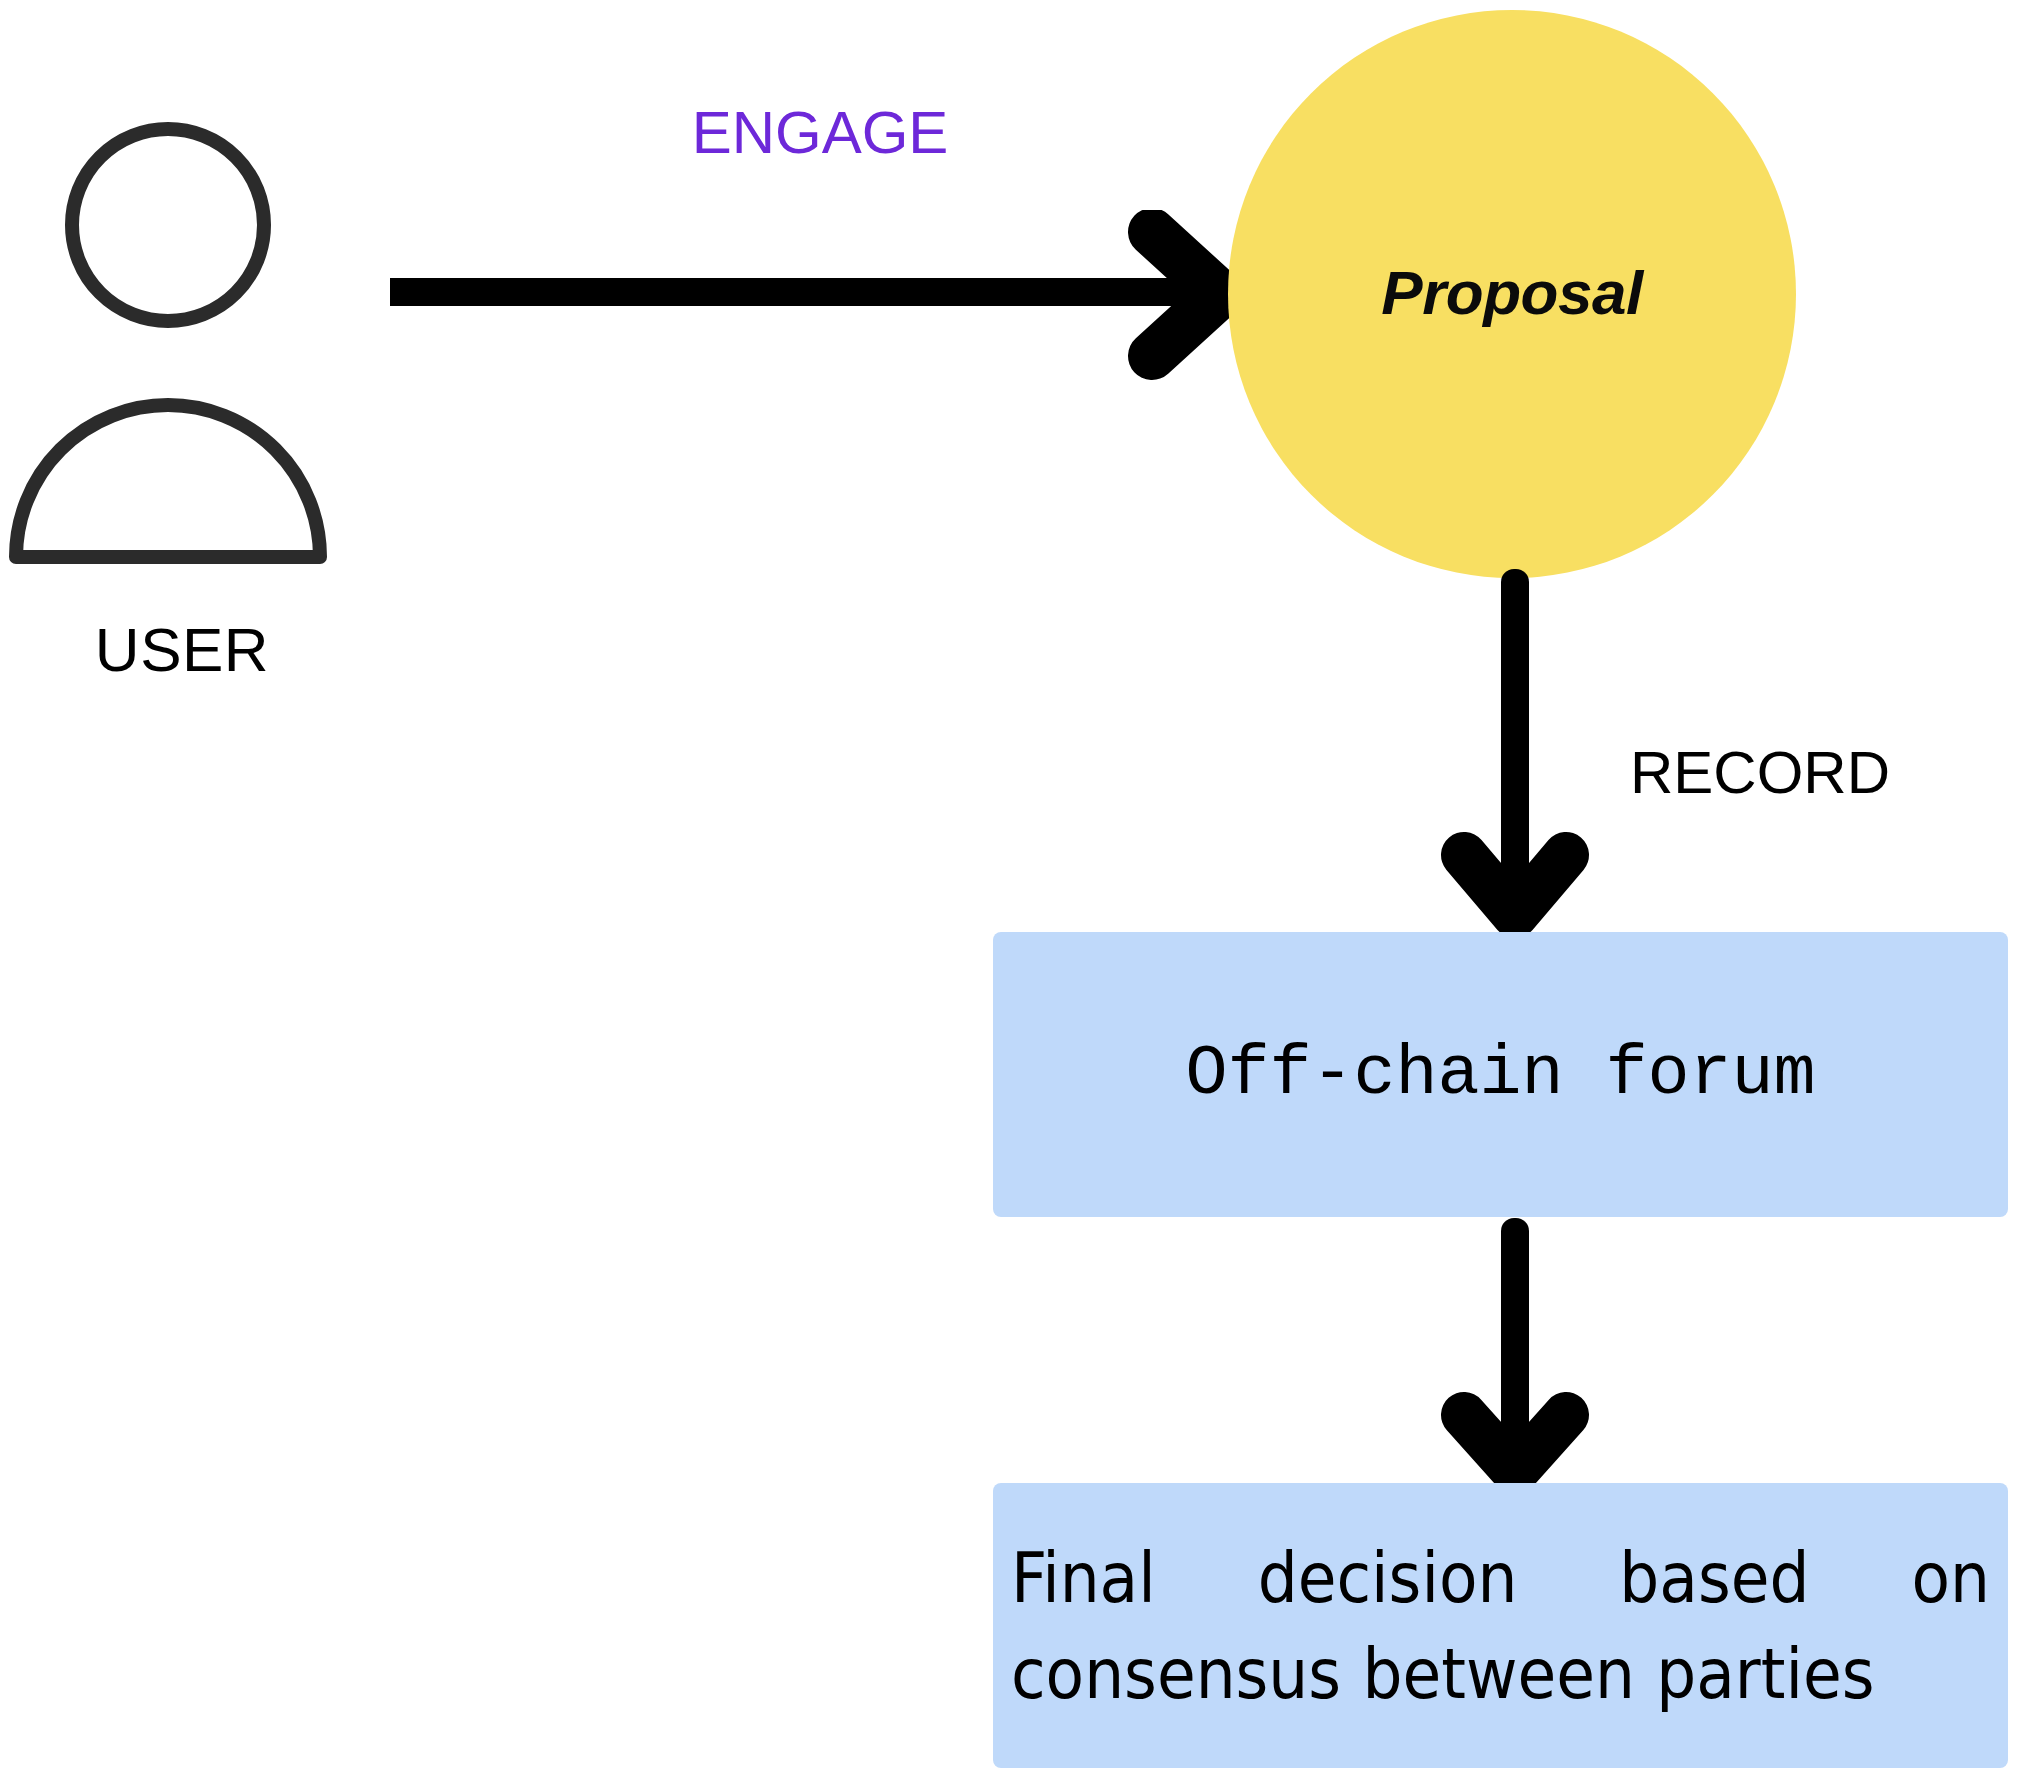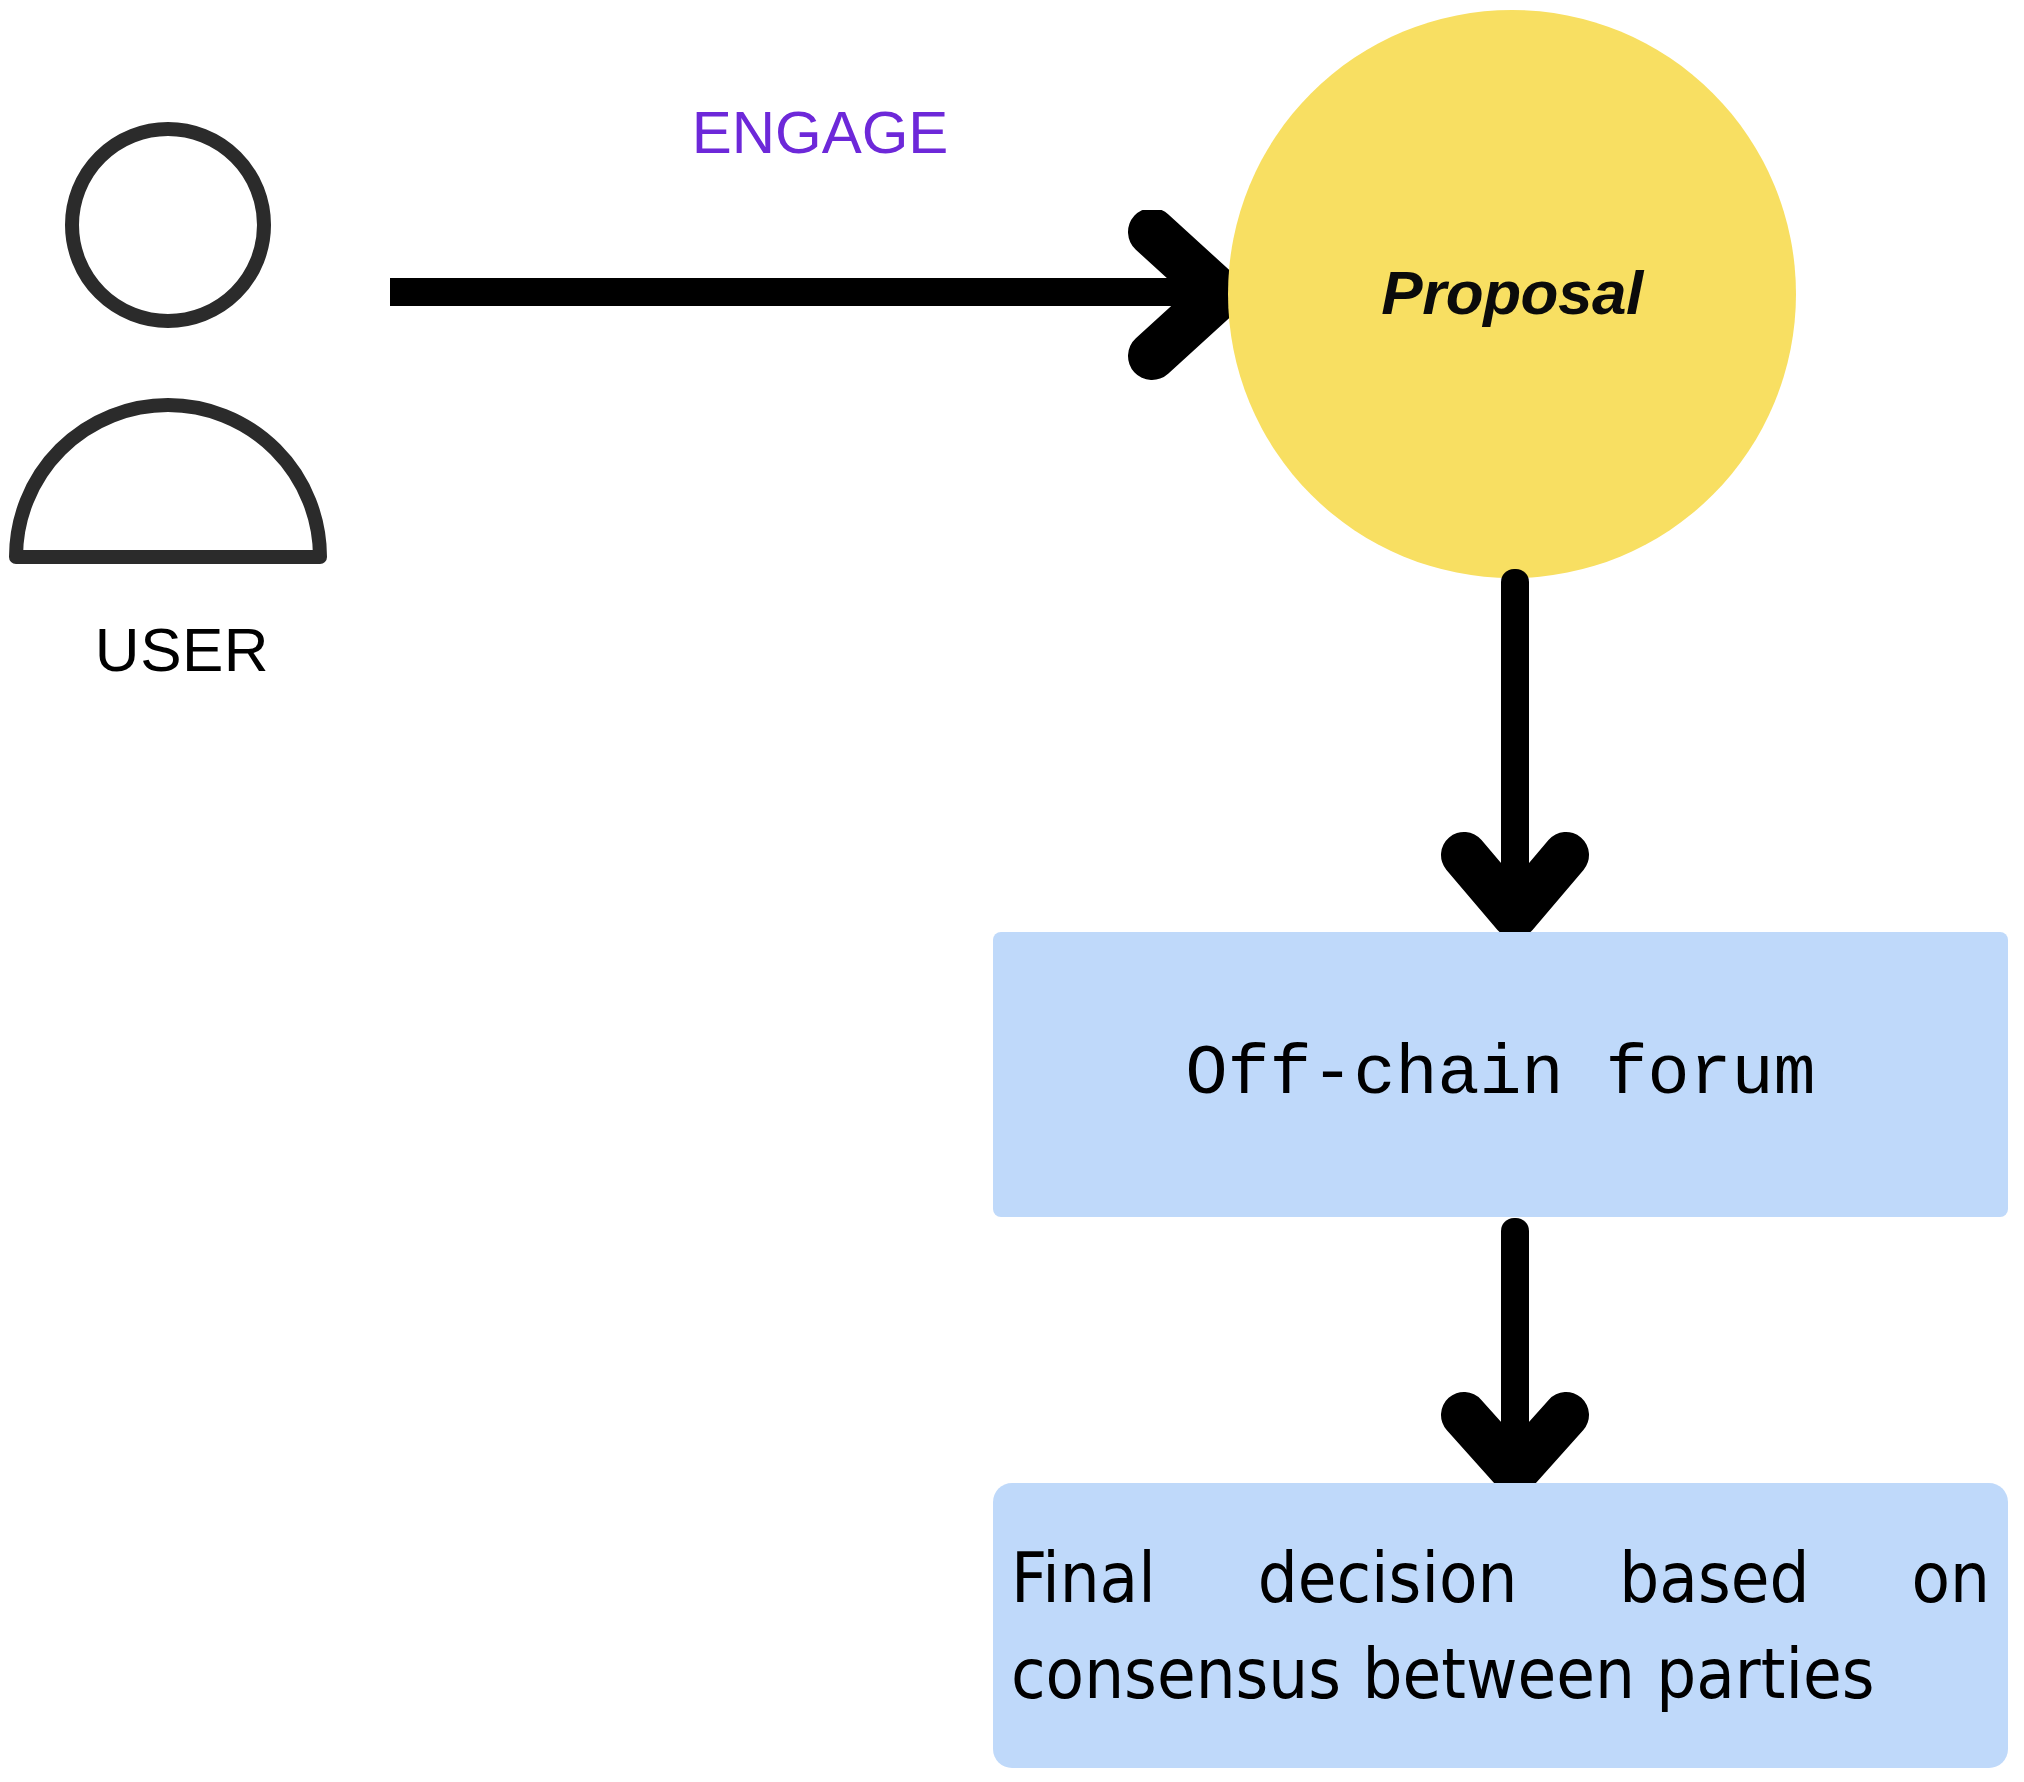--- a/index.html
+++ b/index.html
@@ -127,21 +127,20 @@
   }
 
   #decision-box {
     left: 993px;
     top: 1483px;
     width: 1015px;
     height: 285px;
     display: flex;
     align-items: center;
     padding: 0 18px;
-    border-radius: 19px;
   }
   #decision-label {
     font-size: 70px;
     line-height: 96px;
     font-family: "Liberation Sans Narrow", "DejaVu Sans Condensed", "Liberation Sans", sans-serif;
     font-stretch: condensed;
     text-align: justify;
     text-align-last: left;
     width: 100%;
     word-spacing: 0.02em;
@@ -171,20 +170,21 @@
   <div class="abs blue-less" id="proposal-node" style="background:#F8DF62;font-style:italic;">
     <span id="proposal-label">Proposal</span>
   </div>
 
   <div class="abs" id="record-arrow">
     <svg width="190" height="390" viewBox="0 0 190 390" xmlns="http://www.w3.org/2000/svg">
       <rect x="81" y="14" width="28" height="330" fill="#000000" rx="13"></rect>
       <path d="M 44 300 L 95 360 L 146 300" fill="none" stroke="#000000" stroke-width="46" stroke-linecap="round" stroke-linejoin="round"></path>
     </svg>
   </div>
+  <div class="abs" id="record-label">RECORD</div>
 
   <div class="abs blue-box" id="offchain-box">
     <span id="offchain-label">Off-chain forum</span>
   </div>
 
   <div class="abs" id="consensus-arrow">
     <svg width="190" height="285" viewBox="0 0 190 285" xmlns="http://www.w3.org/2000/svg">
       <rect x="81" y="8" width="28" height="240" fill="#000000" rx="13"></rect>
       <path d="M 44 205 L 95 262 L 146 205" fill="none" stroke="#000000" stroke-width="46" stroke-linecap="round" stroke-linejoin="round"></path>
     </svg>

